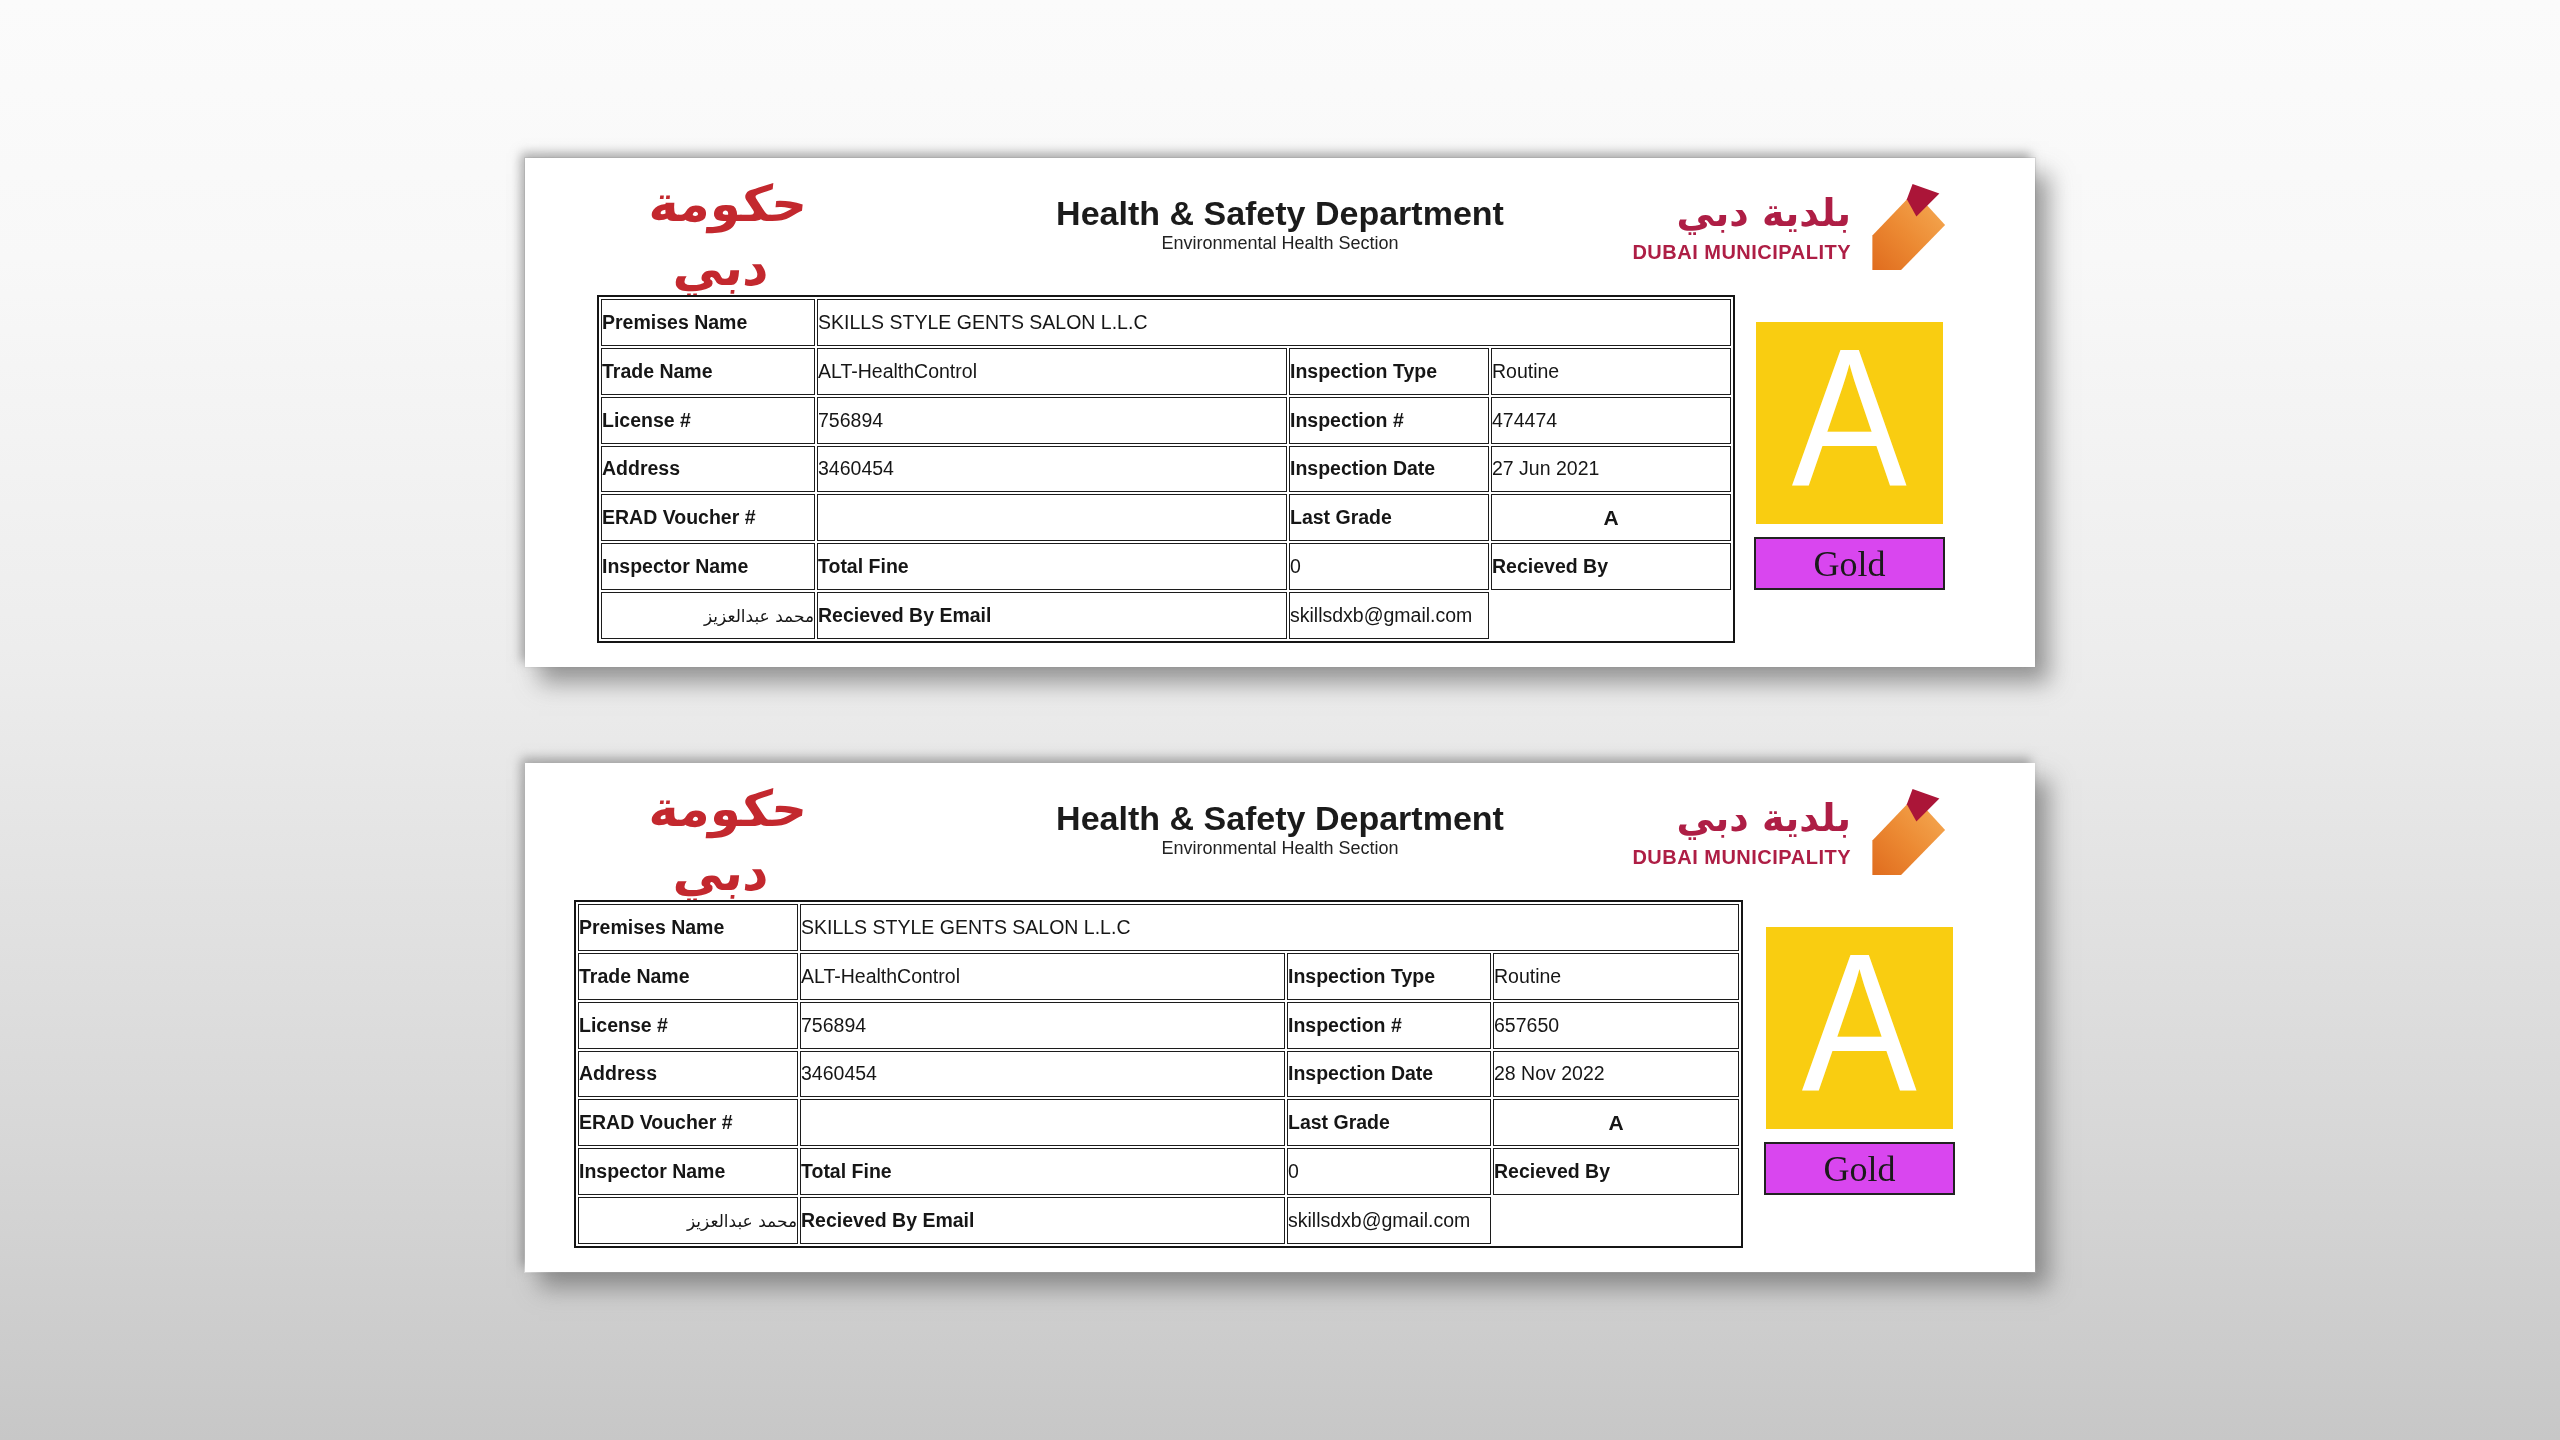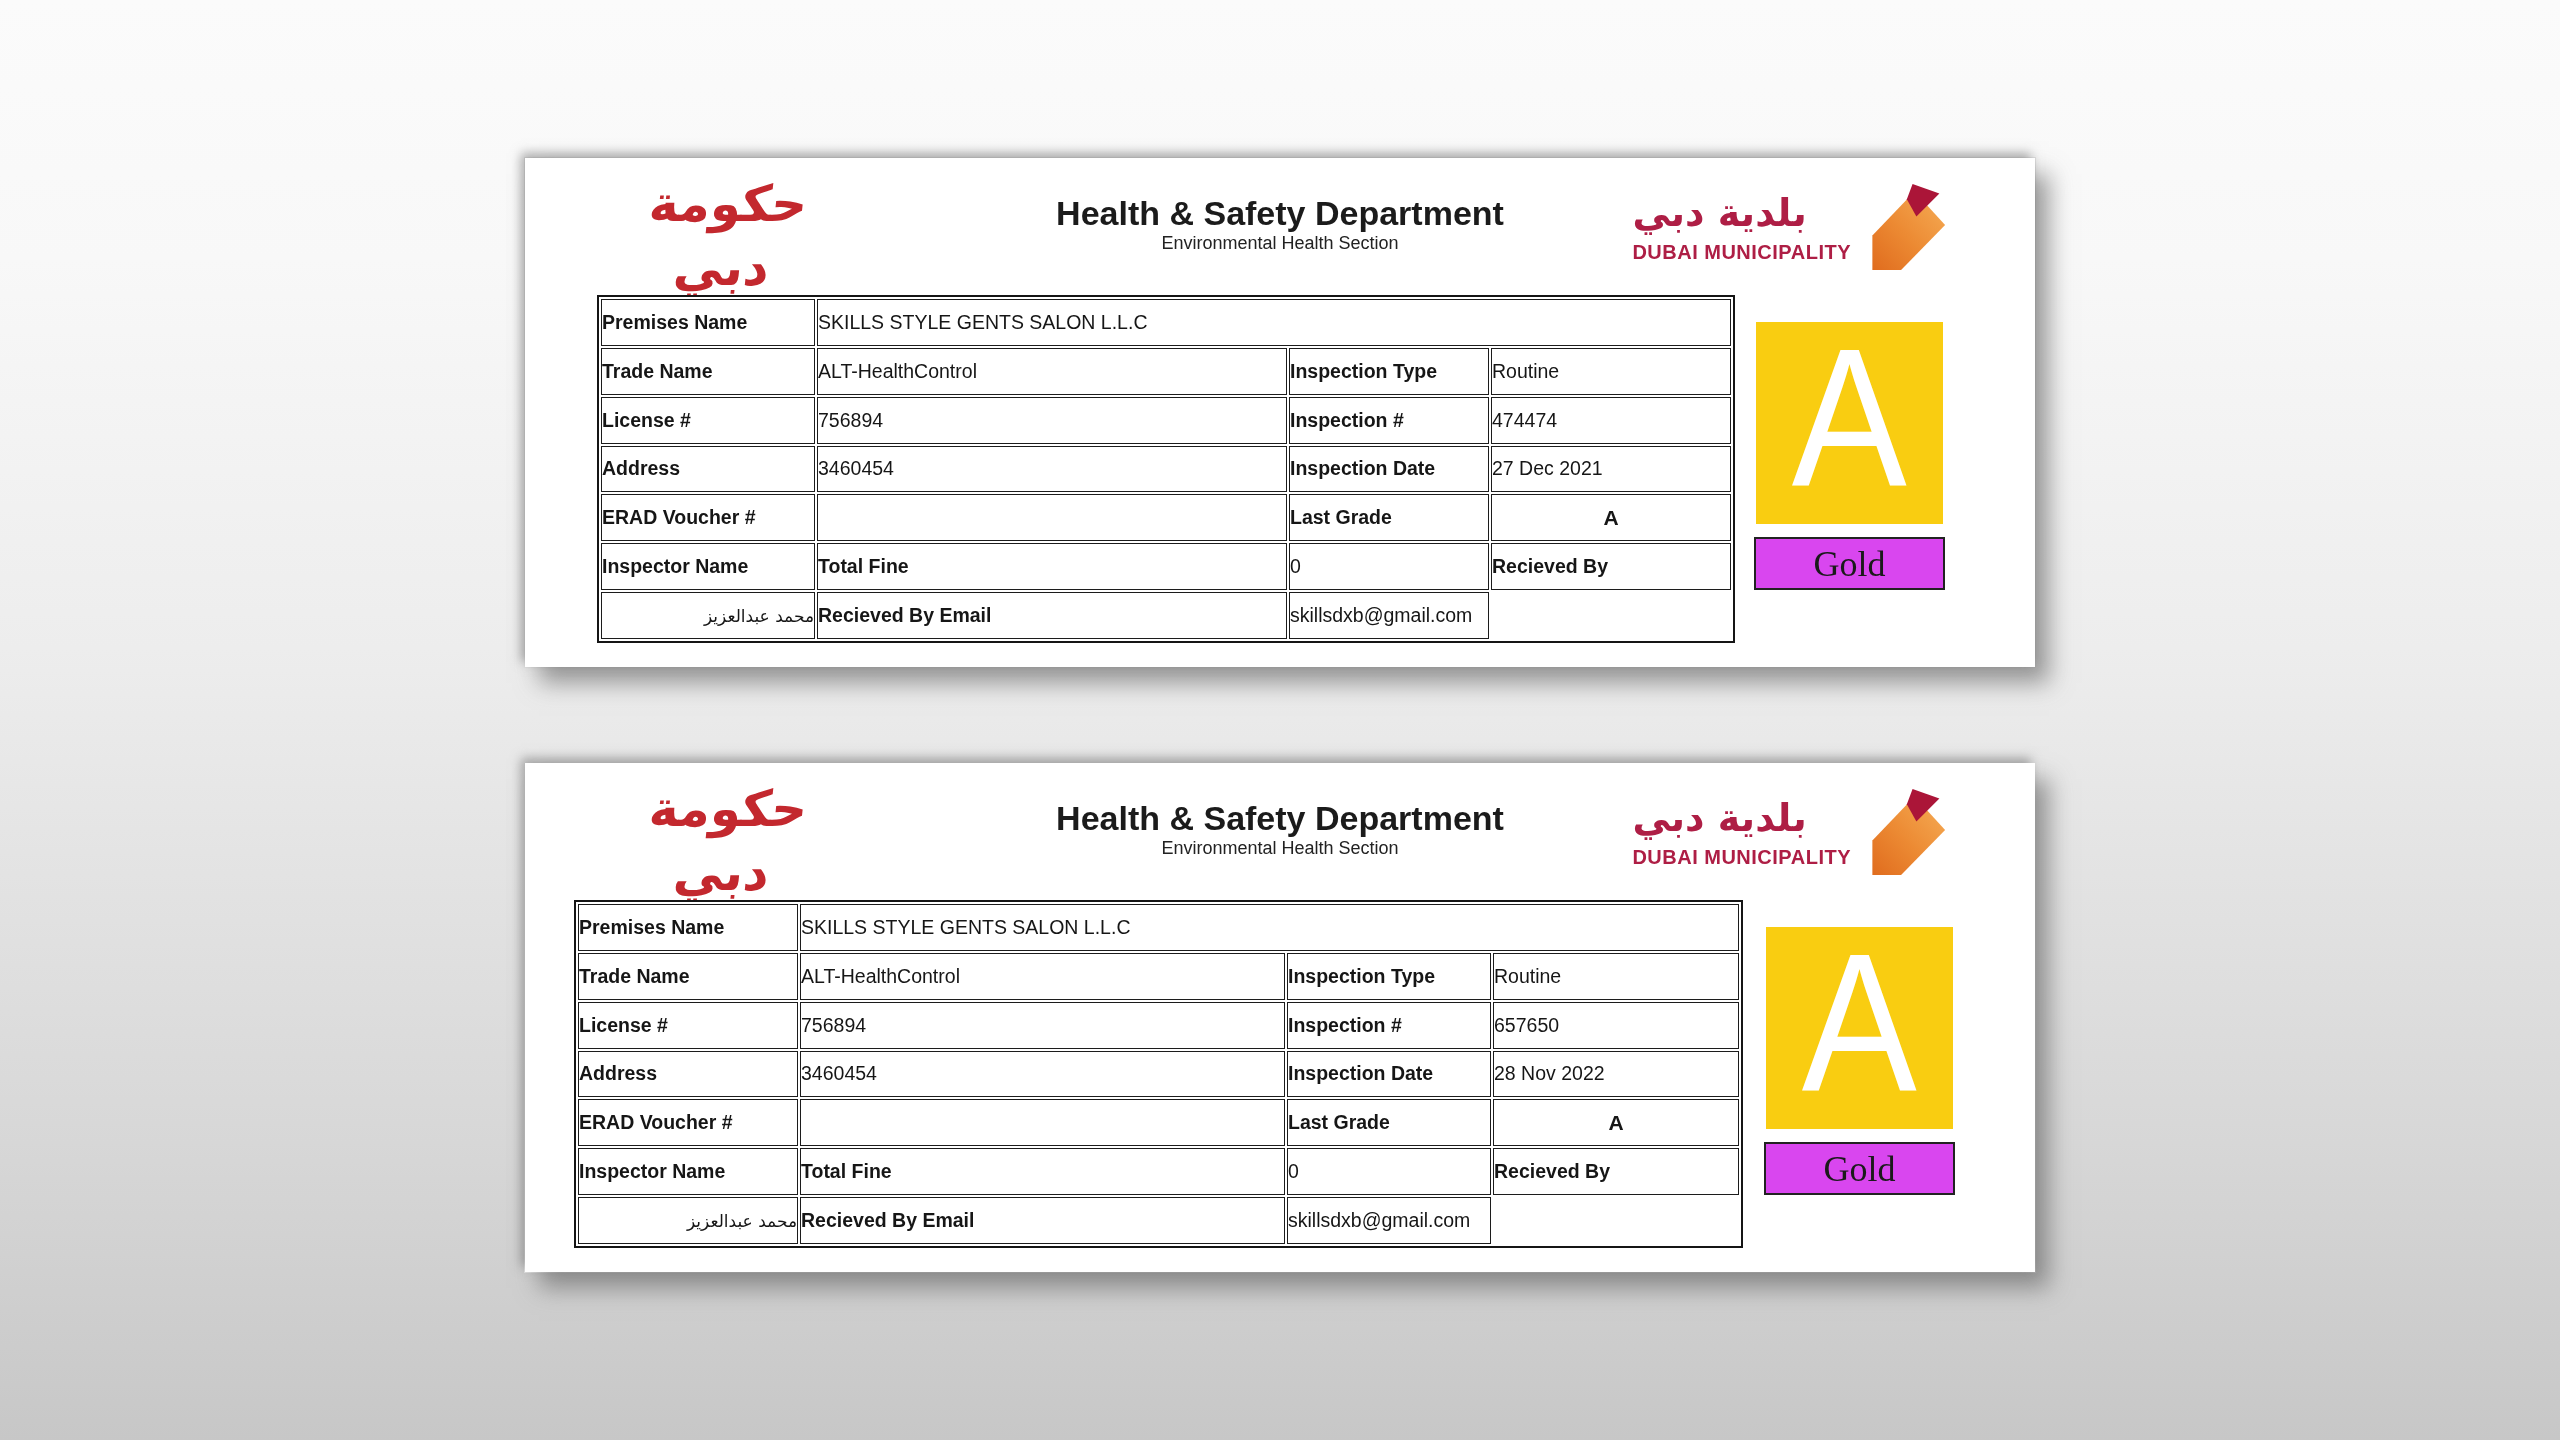--- a/index.html
+++ b/index.html
@@ -18,21 +18,21 @@
   .card.c2{top:763px;}
 
   
   .gov-logo{position:absolute;left:70px;top:14px;width:260px;text-align:center;}
   .gov-ar{font-family:"DejaVu Sans",sans-serif;font-size:50px;line-height:64px;color:#c3282e;font-weight:bold;transform:skewX(-6deg);}
   .gov-en{margin-top:4px;font-size:16px;font-weight:bold;letter-spacing:2.2px;color:#c3282e;white-space:nowrap;}
   .head{position:absolute;left:330px;right:330px;top:36px;text-align:center;}
   .title{font-size:34px;font-weight:bold;color:#1b1b1b;}
   .subtitle{font-size:18px;color:#222;}
   .dm-logo{position:absolute;left:1170px;top:14px;width:252px;height:108px;display:flex;align-items:center;justify-content:flex-end;gap:8px;}
-  .dm-text{margin-left:40px;}
+  .dm-text{text-align:right;margin-left:40px;}
   .dm-ar{font-family:"DejaVu Sans",sans-serif;font-size:38px;line-height:48px;font-weight:bold;color:#ae1e45;}
   .dm-en{margin-top:4px;font-size:20px;font-weight:bold;letter-spacing:.5px;color:#ae1e45;white-space:nowrap;}
   .dm-arrow{flex:0 0 auto;}
 
   
   .cert-table{
     position:absolute;top:137px;display:grid;height:348px;
     border:2px solid #151515;padding:2px;gap:2px;background:#fff;
     grid-template-rows:repeat(7,1fr);
     box-sizing:border-box;
@@ -98,21 +98,21 @@
     <div class="cell">Routine</div>
 
     <div class="cell label">License #</div>
     <div class="cell">756894</div>
     <div class="cell label">Inspection #</div>
     <div class="cell">474474</div>
 
     <div class="cell label">Address</div>
     <div class="cell">3460454</div>
     <div class="cell label">Inspection Date</div>
-    <div class="cell">27 Dec 2021</div>
+    <div class="cell">27 Jun 2021</div>
 
     <div class="cell label">ERAD Voucher #</div>
     <div class="cell"></div>
     <div class="cell label">Last Grade</div>
     <div class="cell center">A</div>
 
     <div class="cell label">Inspector Name</div>
     <div class="cell label">Total Fine</div>
     <div class="cell">0</div>
 

